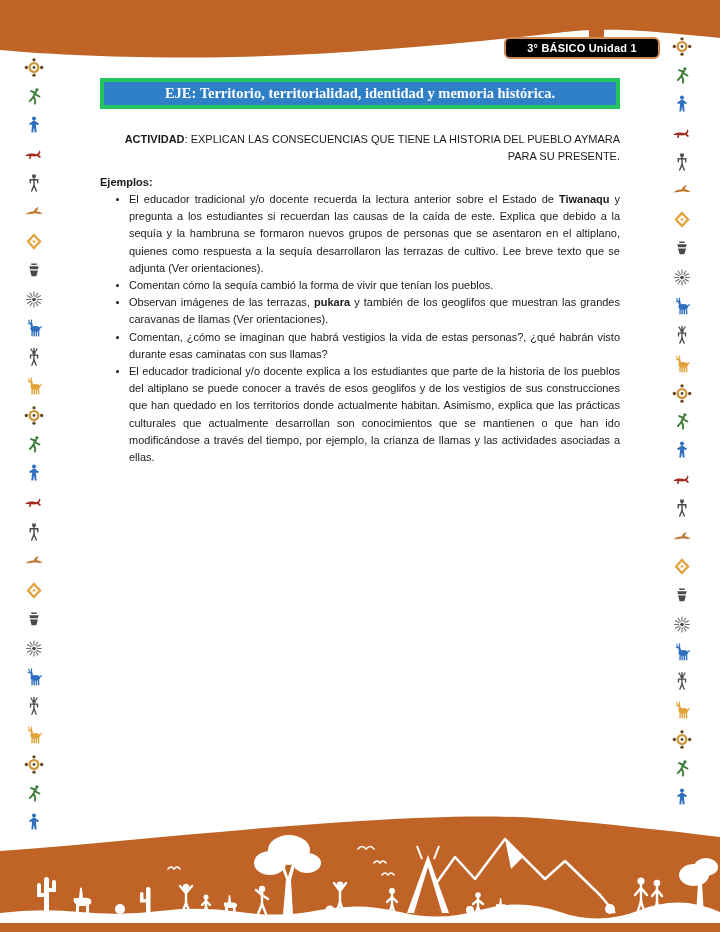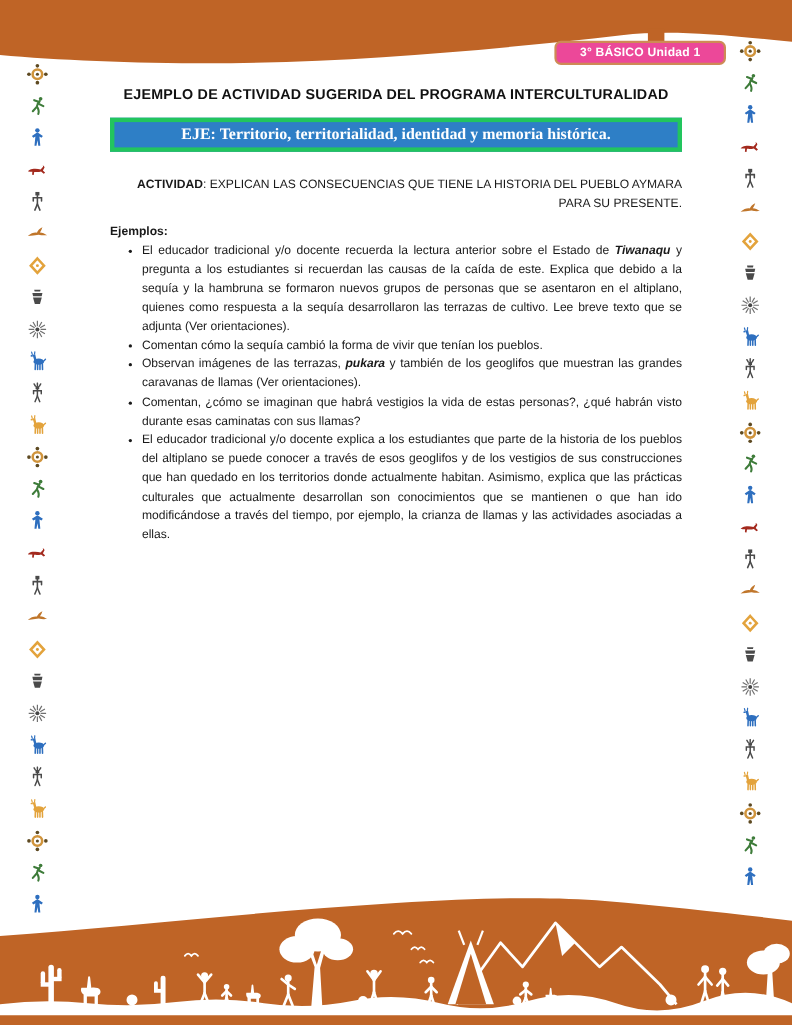--- a/index.html
+++ b/index.html
@@ -5,21 +5,21 @@
   html,body{margin:0;padding:0;}
   body{
     width:720px;height:932px;position:relative;overflow:hidden;
     background:#ffffff;font-family:"Liberation Sans",sans-serif;color:#1a1a1a;
   }
   
   .header-wave{position:absolute;top:0;left:0;width:720px;height:60px;z-index:2;}
   .badge-connector{position:absolute;left:589px;top:26px;width:15px;height:16px;background:#BF6426;z-index:2;}
   .unit-badge{
     position:absolute;left:504px;top:37px;width:156px;height:22px;box-sizing:border-box;
-    background:#ec4899;border:2px solid #D0placeholder;border:2px solid #CE8A55;border-radius:6px;
+    background:#000000;border:2px solid #D0placeholder;border:2px solid #CE8A55;border-radius:6px;
     color:#fff;font-size:11px;font-weight:bold;display:flex;align-items:center;justify-content:center;
     z-index:3;letter-spacing:.2px;
   }
   
   .icon-col{position:absolute;width:34px;display:flex;flex-direction:column;
     justify-content:space-between;align-items:center;z-index:1;}
   .icon-col.left{left:17px;top:57px;height:776px;}
   .icon-col.right{left:665px;top:36px;height:772px;}
   .picon svg{width:20px;height:21px;display:block;}
   
@@ -32,21 +32,21 @@
     margin-bottom:22px;
   }
   .activity-line{font-size:11px;line-height:16.5px;padding-left:64px;text-indent:-64px;margin:0 0 12px 0;text-align:right;}
   .activity-line .lbl{font-weight:bold;}
   .examples-heading{font-size:11px;font-weight:bold;margin:0 0 3px 0;}
   ul.examples{margin:0;padding:0 0 0 29px;list-style:disc;}
   ul.examples li{
     font-size:11px;line-height:17.2px;text-align:justify;margin:0;padding:0;
   }
   ul.examples li::marker{font-size:10px;}
-  .bold{font-weight:bold;font-style:italic;}
+  .bold{font-weight:bold;}
   
   .footer-art{position:absolute;left:0;bottom:0;width:720px;height:115px;z-index:2;}
   svg{overflow:visible;}
 </style>
 </head>
 <body>
 
 <svg width="0" height="0" style="position:absolute" aria-hidden="true">
   <defs>
     <symbol id="g-sun" viewBox="0 0 24 24">
@@ -423,21 +423,20 @@
       </svg>
     </div>
     <div class="picon">
       <svg viewBox="0 0 24 24" style="color:#2E6FBF">
         <use href="#g-person"></use>
       </svg>
     </div>
   </div>
 
 <div class="content">
-  <h1 class="doc-title">EJEMPLO DE ACTIVIDAD SUGERIDA DEL PROGRAMA INTERCULTURALIDAD</h1>
 
   <div class="eje-banner">
     <span>EJE: Territorio, territorialidad, identidad y memoria histórica.</span>
   </div>
 
   <p class="activity-line"><span class="lbl">ACTIVIDAD</span><span>: EXPLICAN LAS CONSECUENCIAS QUE TIENE LA HISTORIA DEL PUEBLO AYMARA PARA SU PRESENTE.</span></p>
 
   <p class="examples-heading">Ejemplos:</p>
 
   <ul class="examples">

